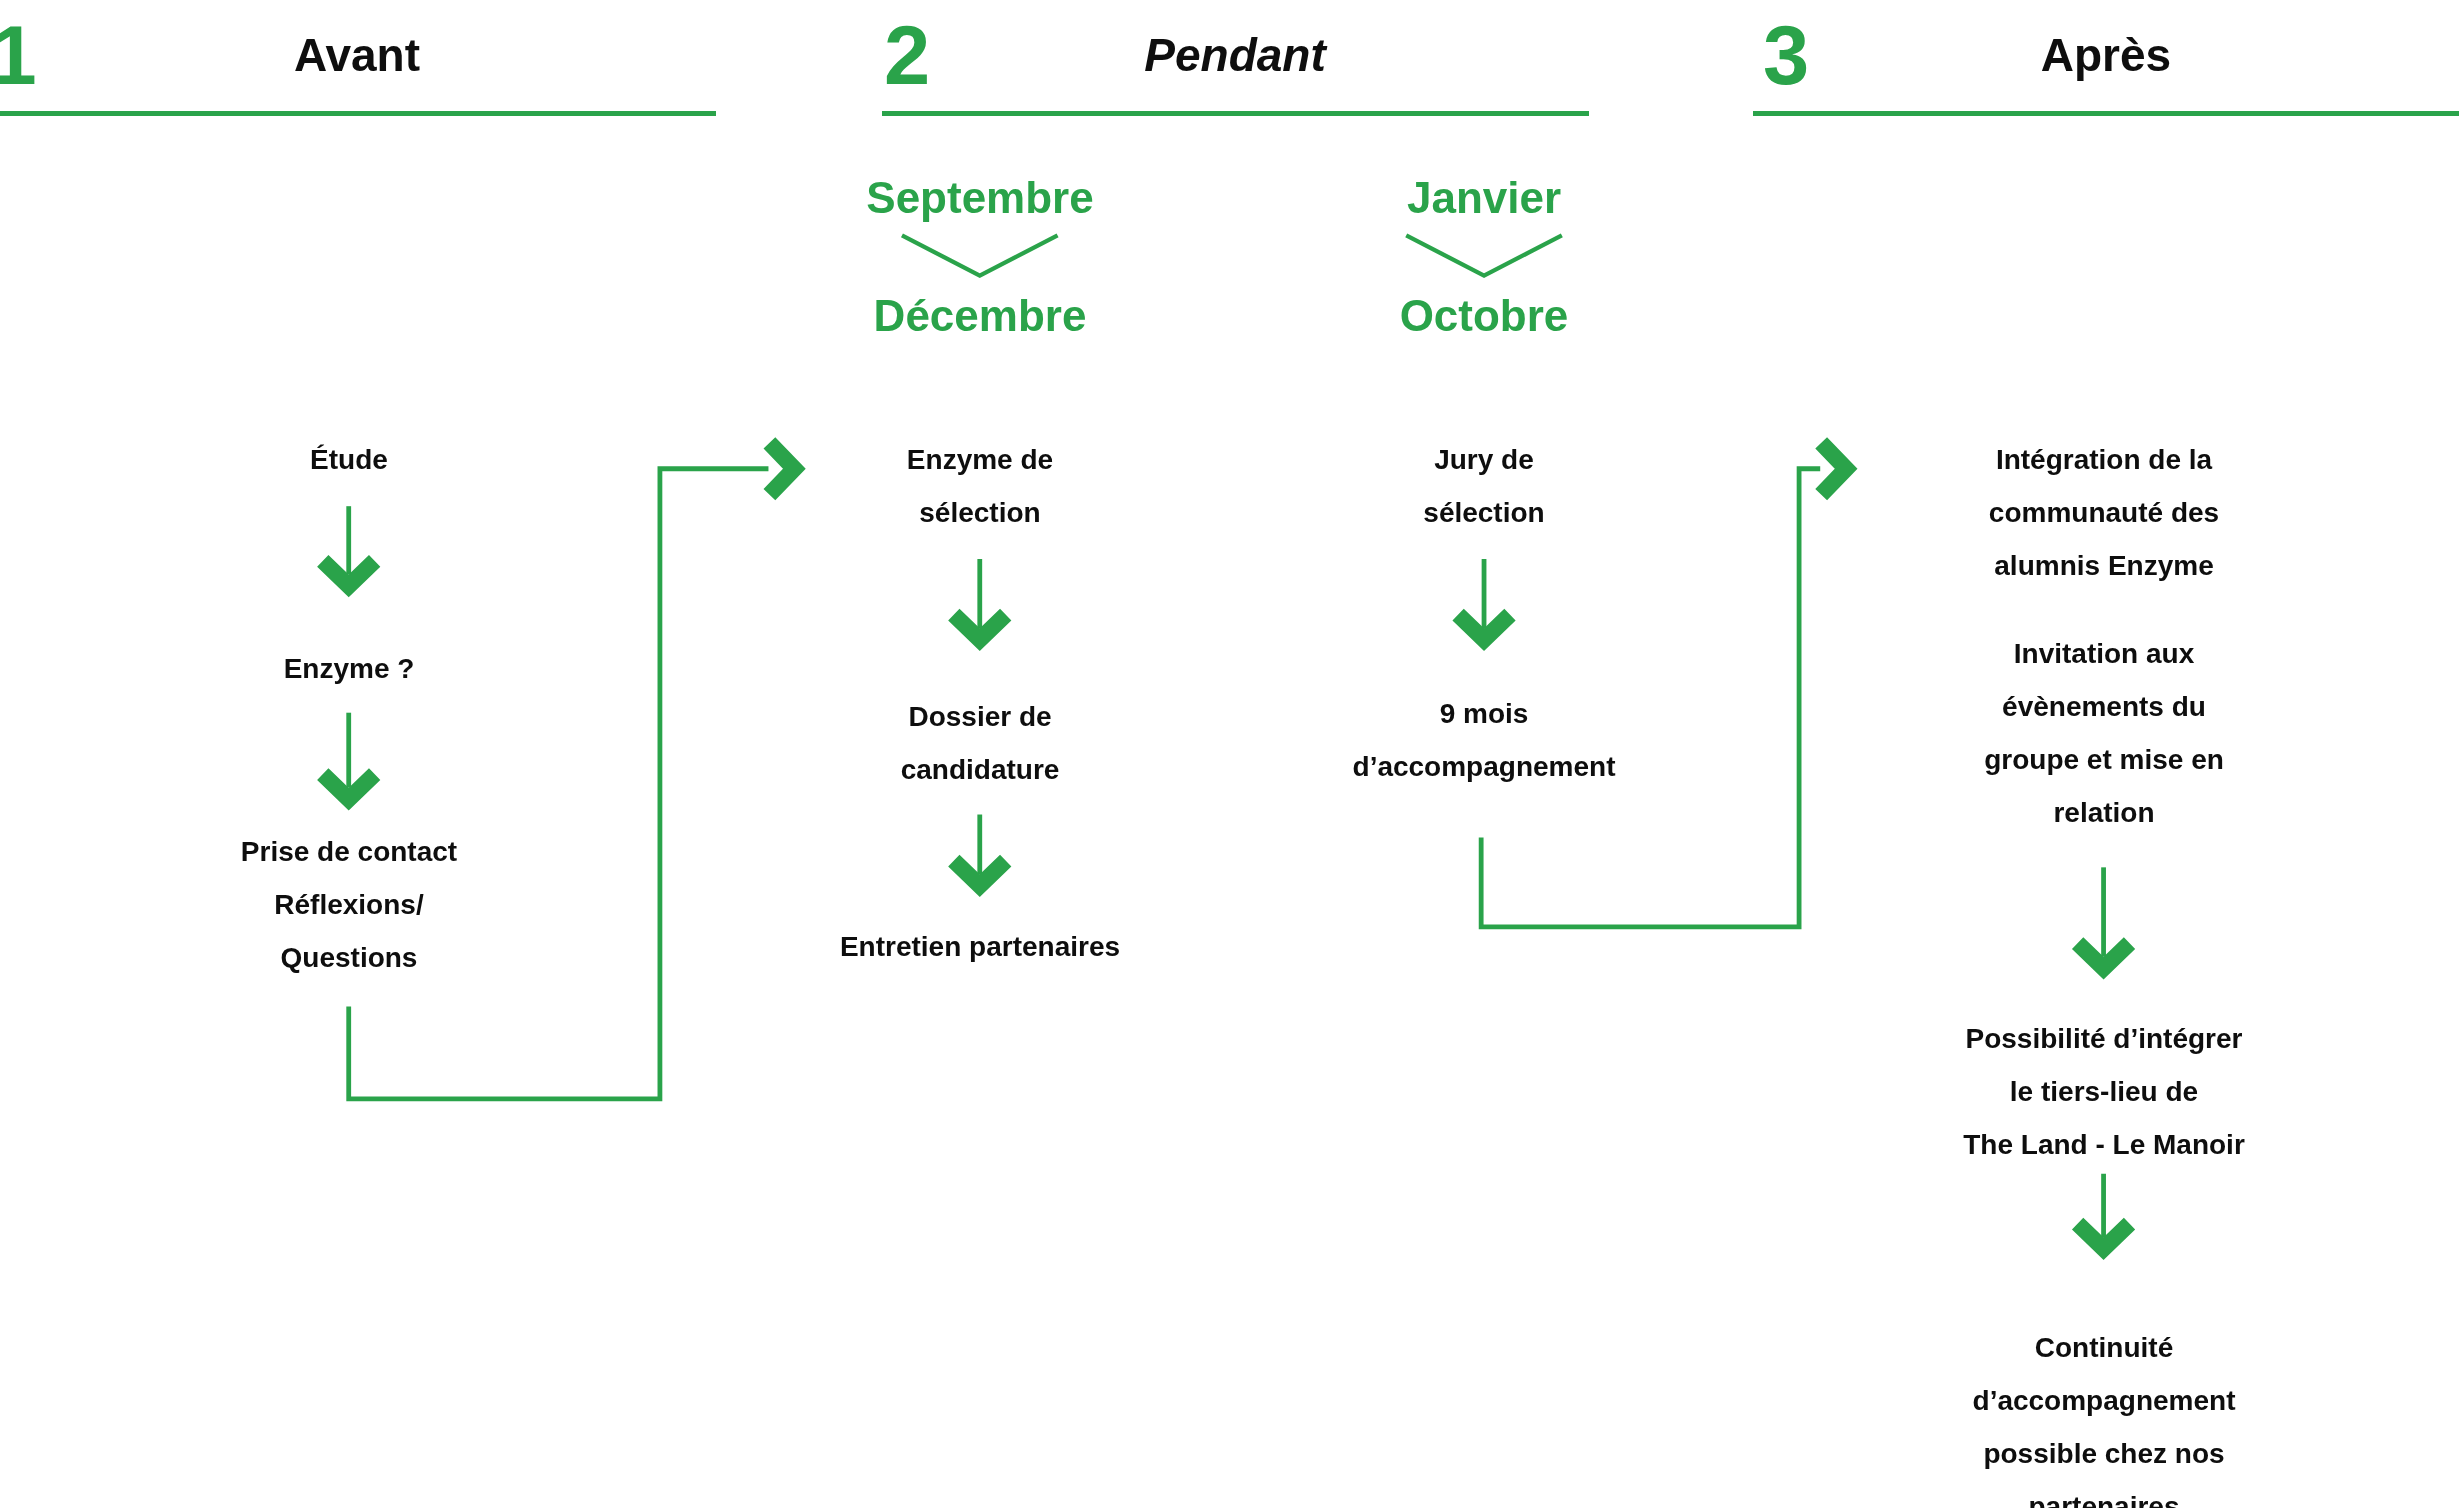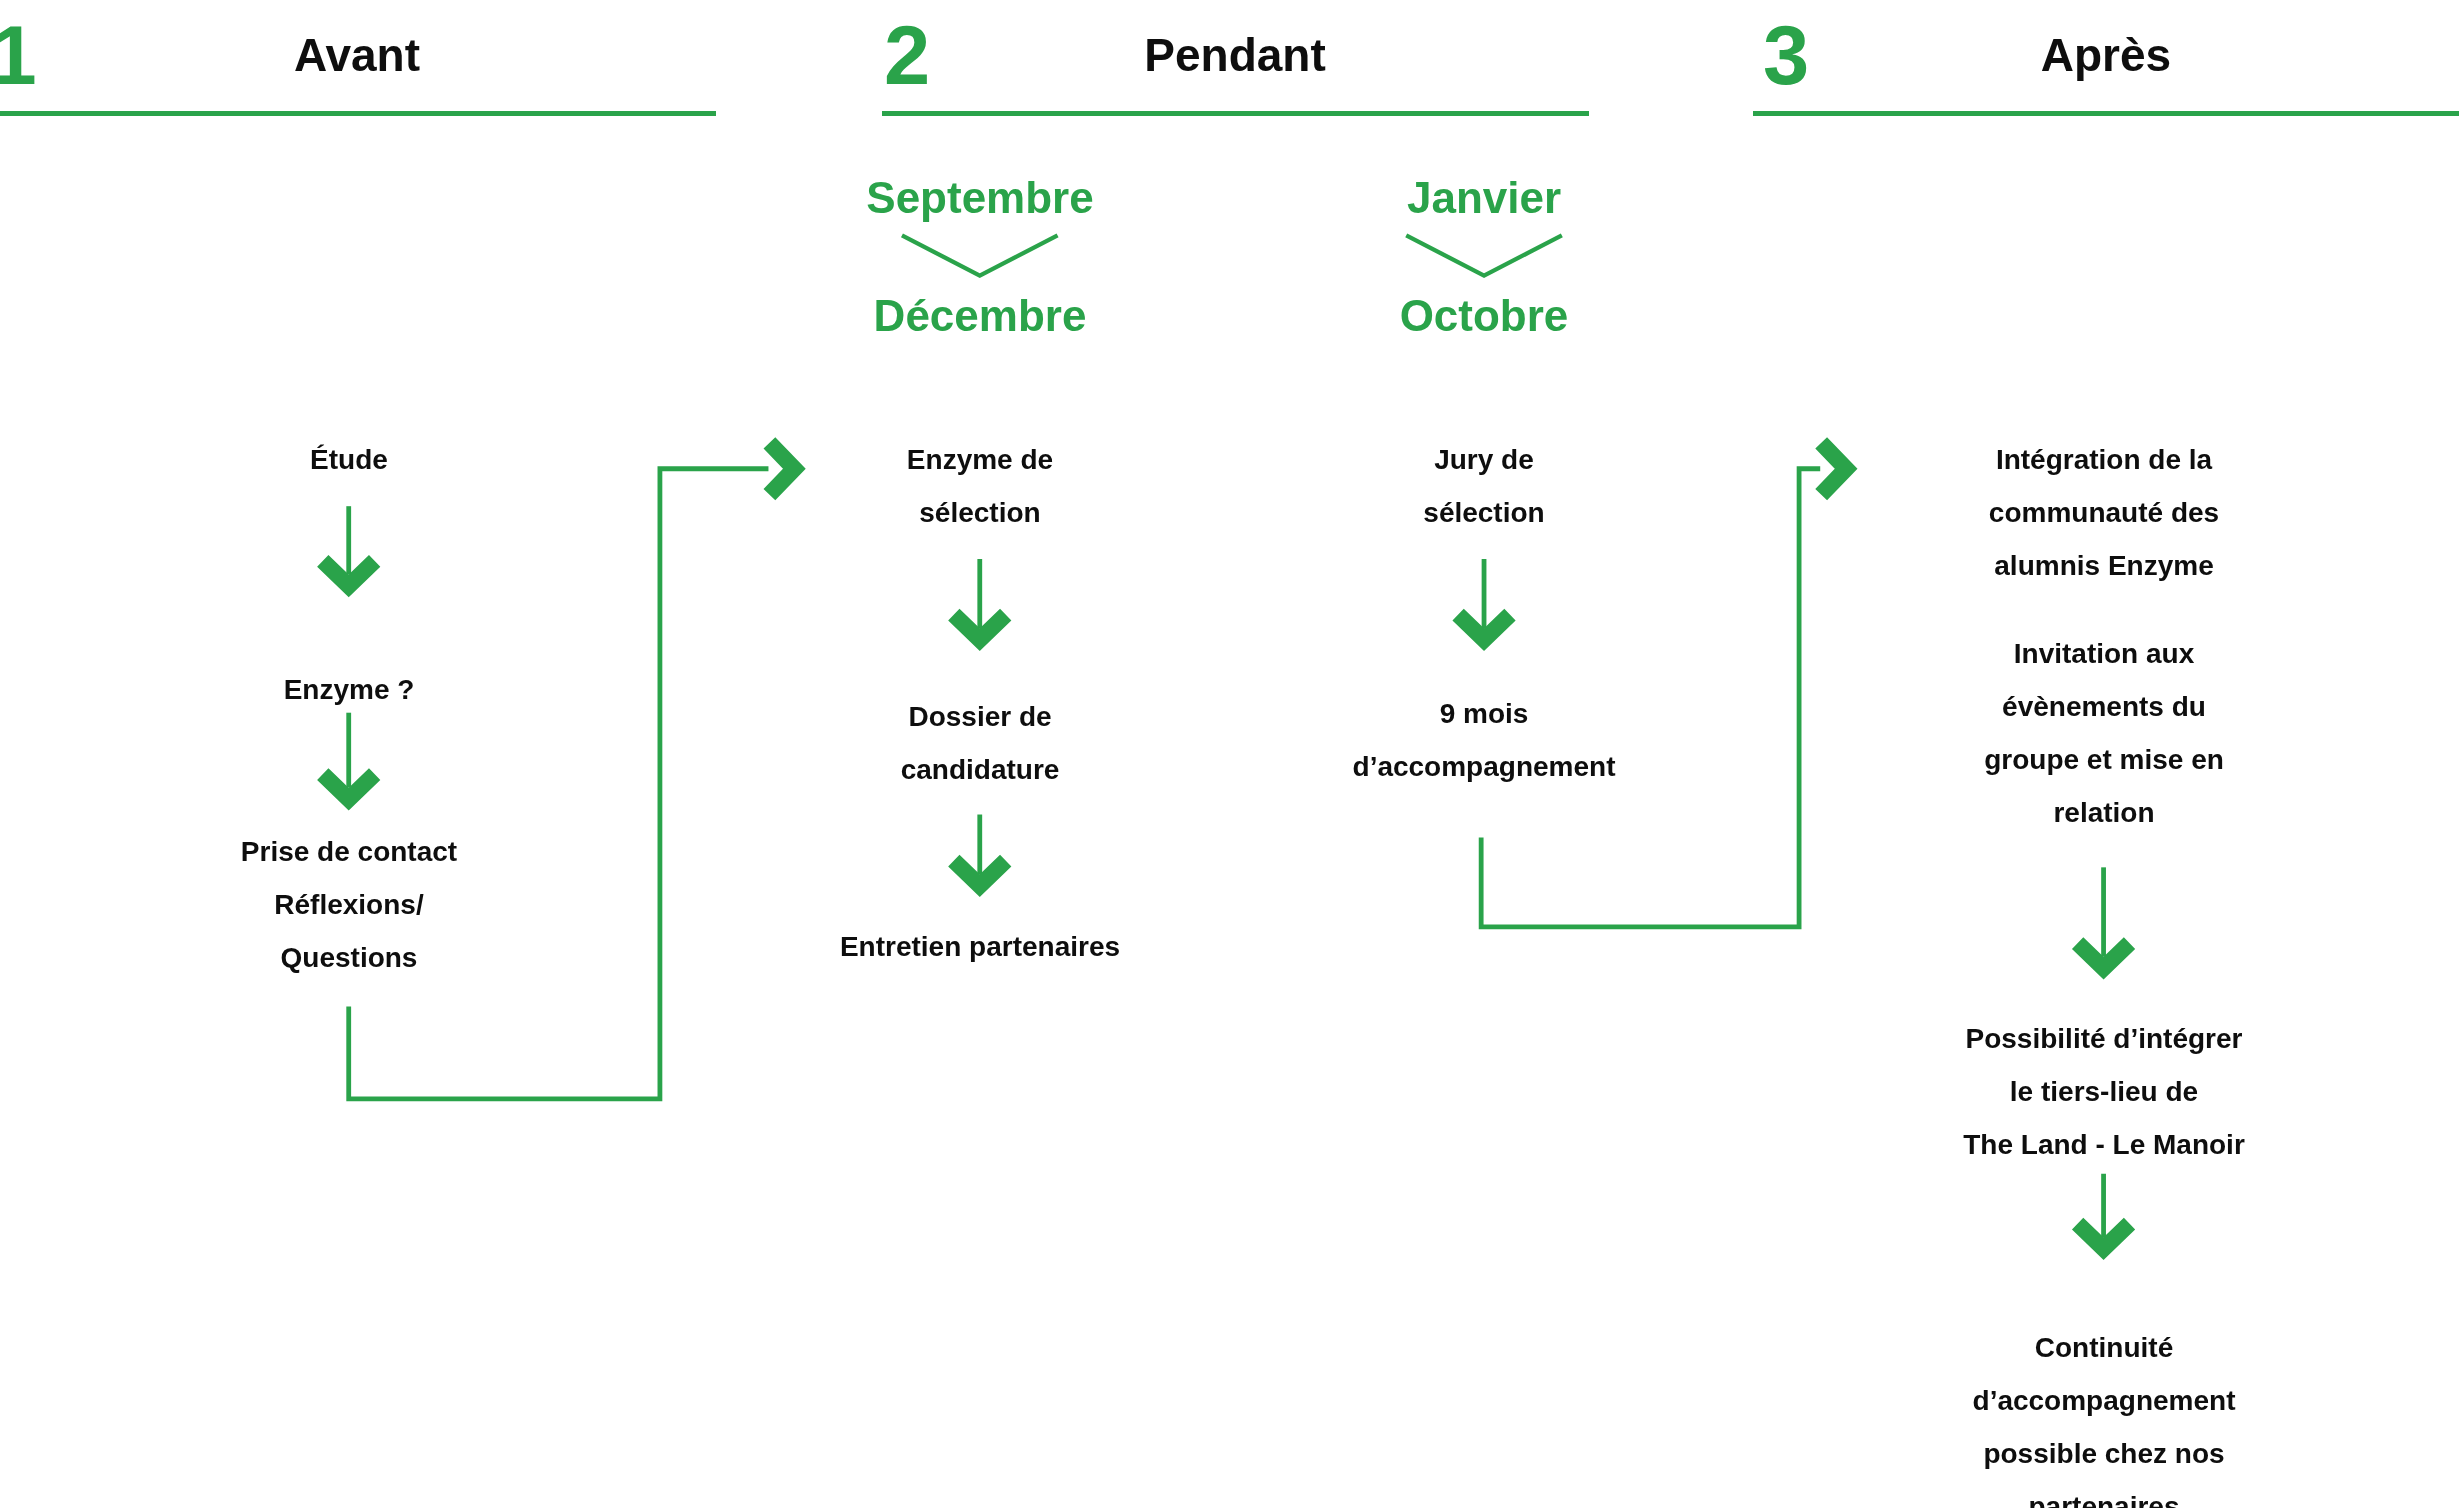--- a/index.html
+++ b/index.html
@@ -45,35 +45,35 @@
   .vchevron{stroke-width:4.5px;}
 </style>
 </head>
 <body>
 
 <div class="abs phase-number" style="left:-9.6px;top:13.4px;">1</div>
 <div class="abs center phase-label" style="left:357px;top:26px;">Avant</div>
 <div class="abs underline" style="left:0;top:111px;width:716px;"></div>
 
 <div class="abs phase-number" style="left:884px;top:13.4px;">2</div>
-<div class="abs center phase-label" style="left:1235px;top:26px;">Pendant</div>
+<div class="abs center phase-label" style="left:1235px;top:26px;font-style:italic;">Pendant</div>
 <div class="abs underline" style="left:882px;top:111px;width:707px;"></div>
 
 <div class="abs phase-number" style="left:1763px;top:13.4px;">3</div>
 <div class="abs center phase-label" style="left:2106px;top:26px;">Après</div>
 <div class="abs underline" style="left:1753px;top:111px;width:706px;"></div>
 
 <div class="abs center date" style="left:980px;top:171px;">Septembre</div>
 <div class="abs center date" style="left:980px;top:289px;">Décembre</div>
 
 <div class="abs center date" style="left:1484px;top:171px;">Janvier</div>
 <div class="abs center date" style="left:1484px;top:289px;">Octobre</div>
 
 <div class="abs center step" style="left:349px;top:433px;">Étude</div>
-<div class="abs center step" style="left:349px;top:642px;margin-top:21px;">Enzyme ?</div>
+<div class="abs center step" style="left:349px;top:642px;">Enzyme ?</div>
 <div class="abs center step" style="left:349px;top:825px;">Prise de contact
 Réflexions/
 Questions</div>
 
 <div class="abs center step" style="left:980px;top:433px;">Enzyme de
 sélection</div>
 <div class="abs center step" style="left:980px;top:690px;">Dossier de
 candidature</div>
 <div class="abs center step" style="left:980px;top:920px;">Entretien partenaires</div>
 

